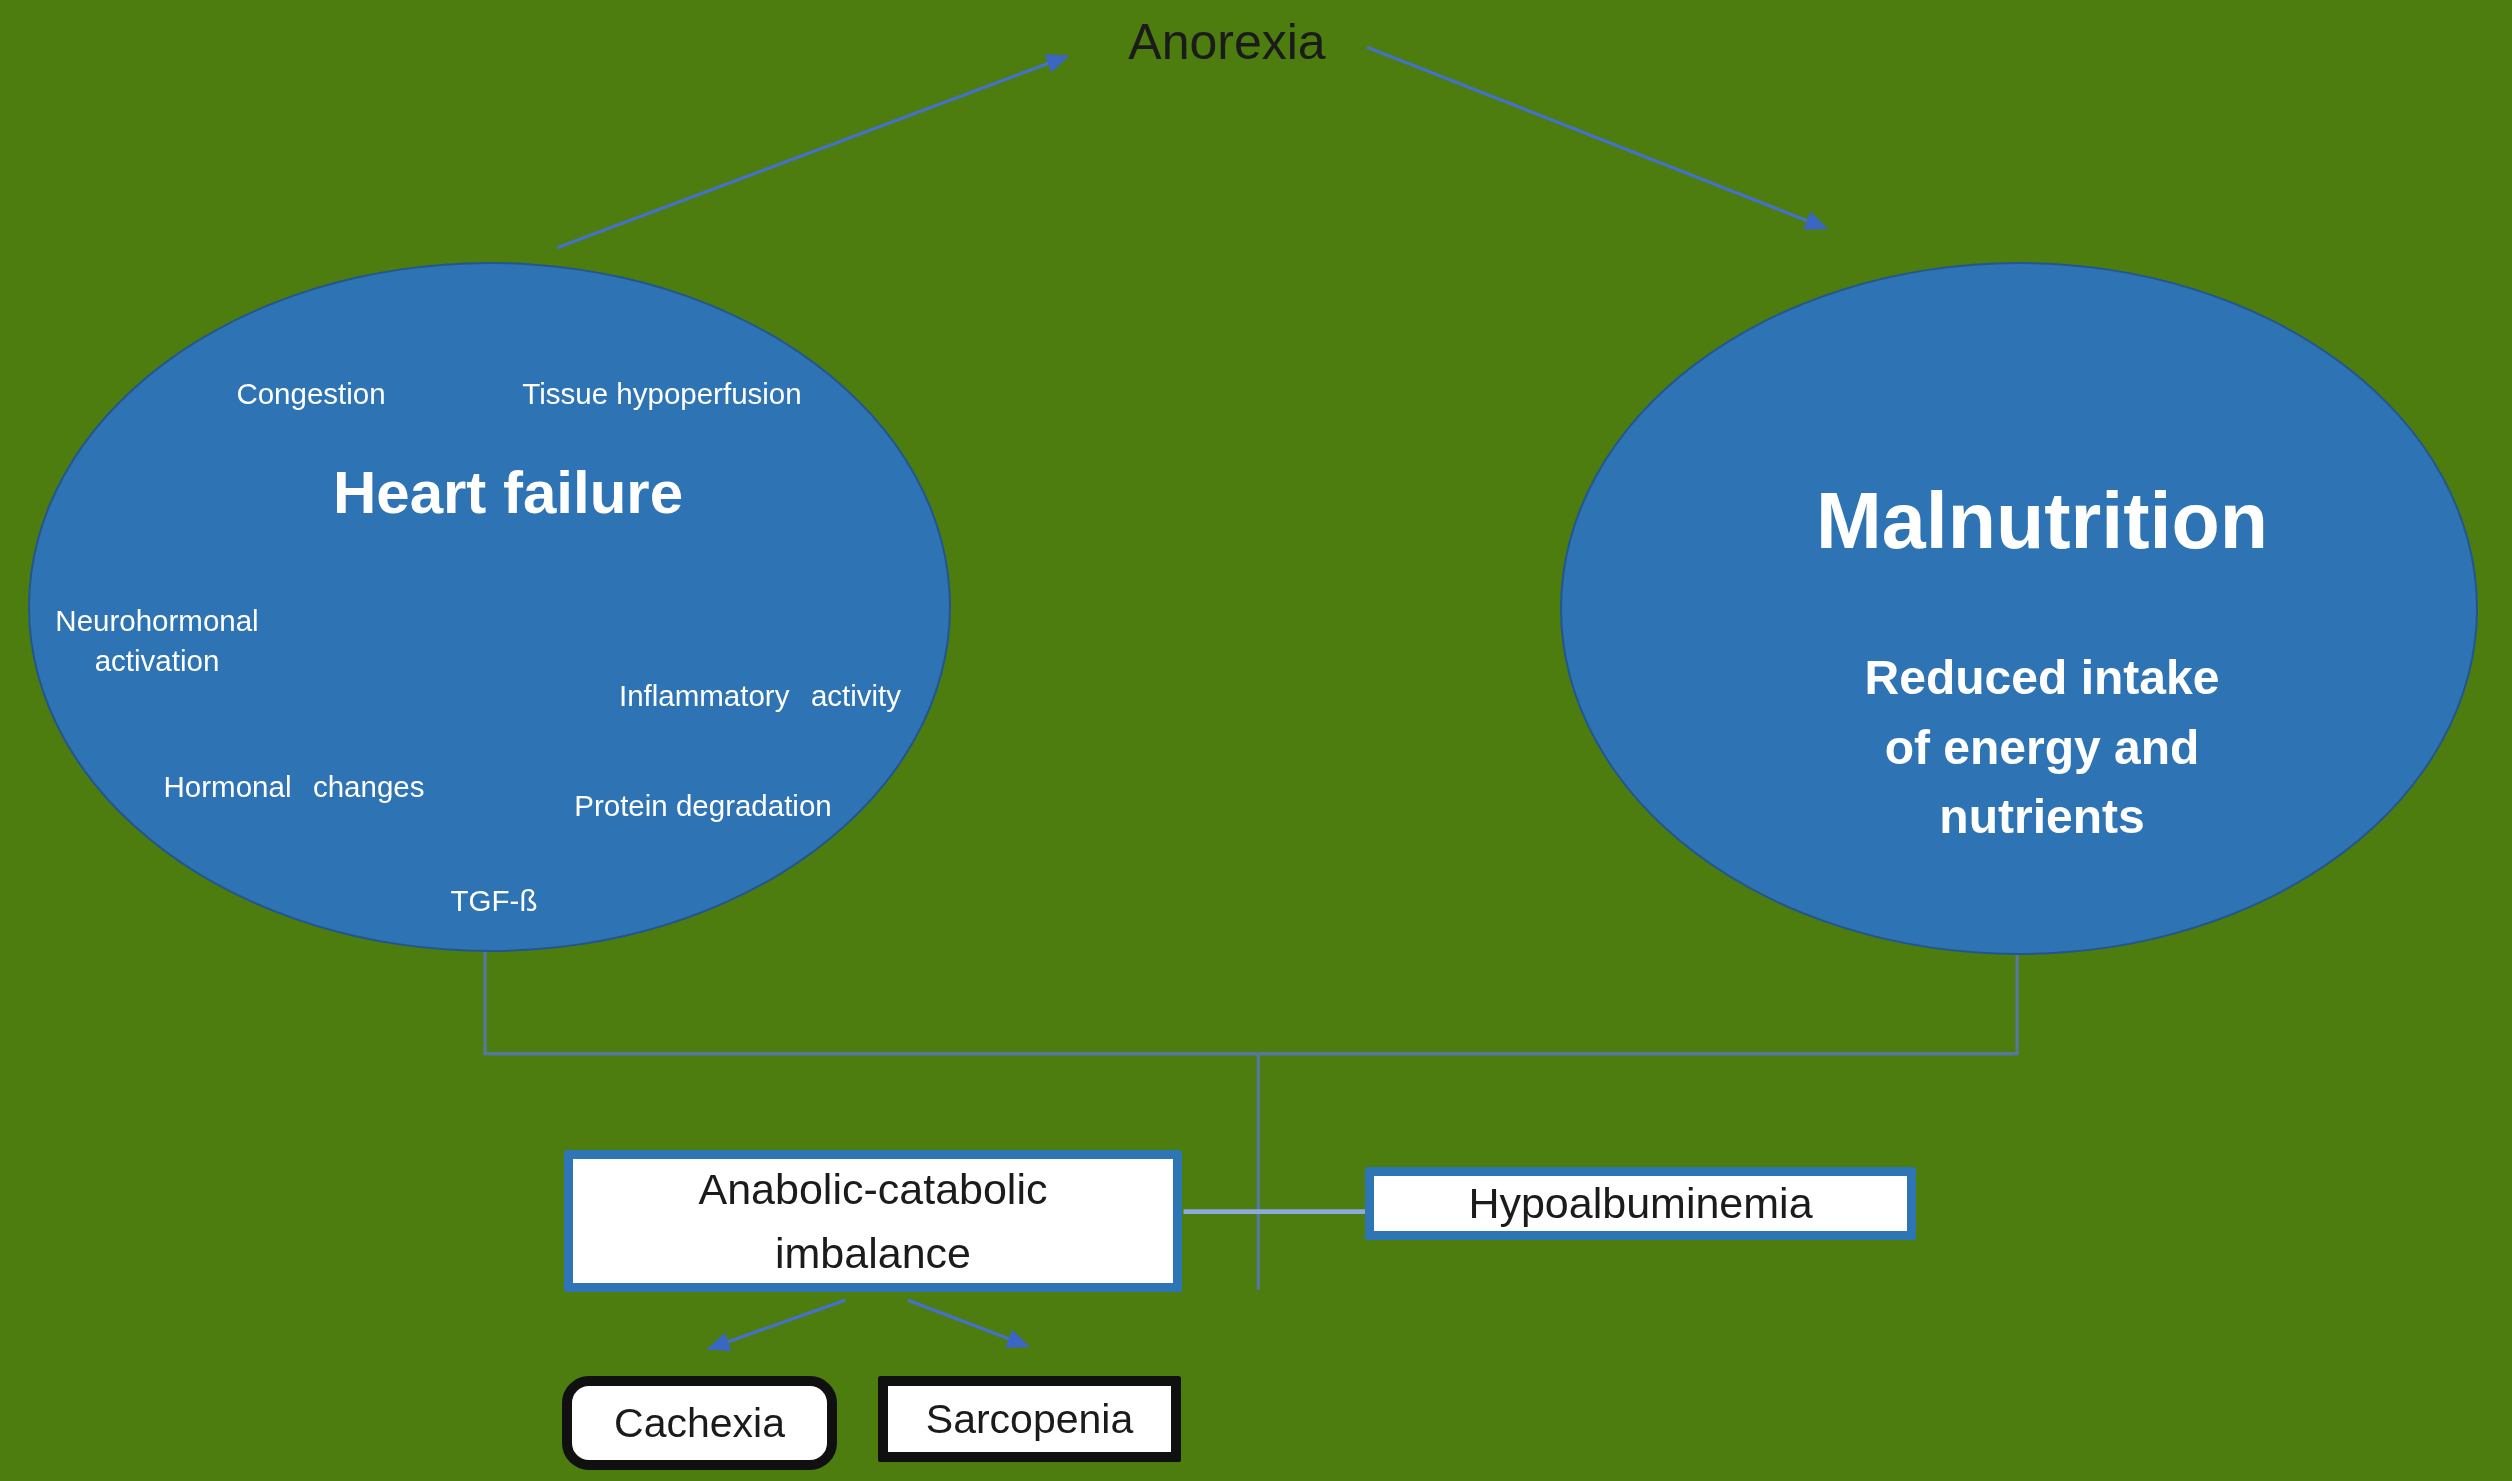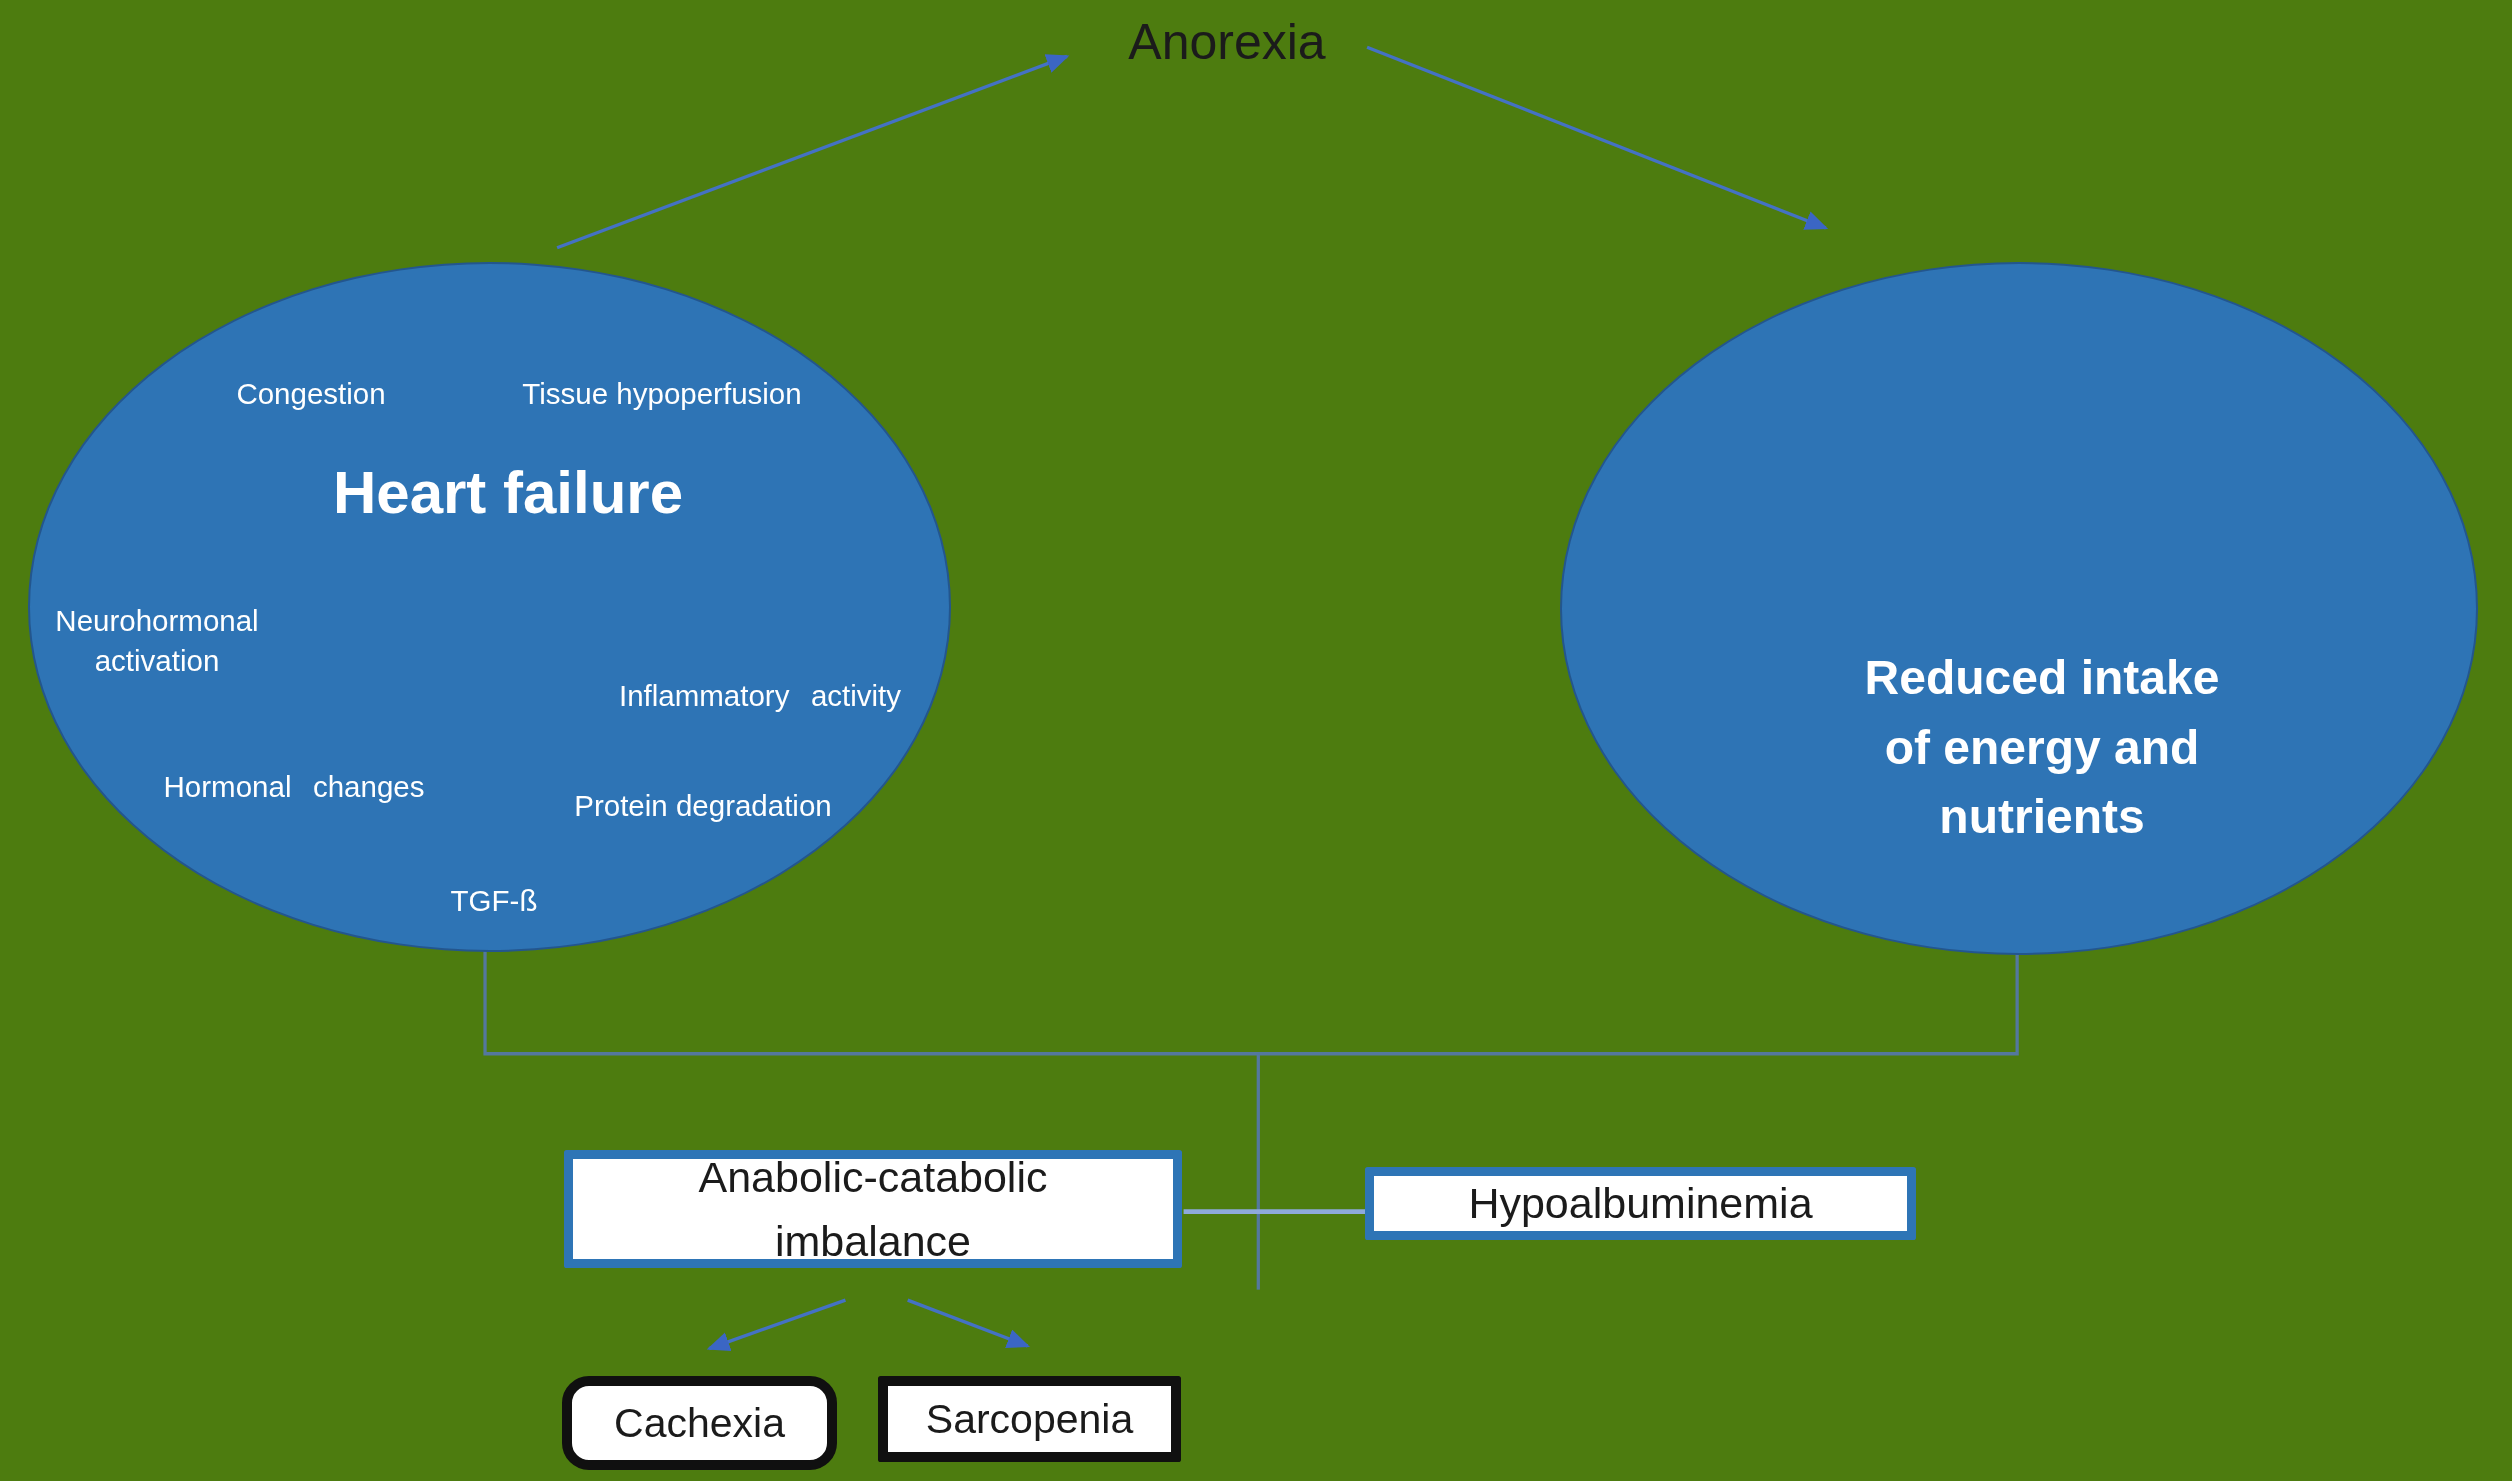--- a/index.html
+++ b/index.html
@@ -73,24 +73,25 @@
   <div class="lbl" style="left:311px;top:394px;">Congestion</div>
   <div class="lbl" style="left:662px;top:394px;">Tissue hypoperfusion</div>
   <div class="lbl" style="left:157px;top:641px;">Neurohormonal
 activation</div>
   <div class="lbl wide" style="left:760px;top:696px;">Inflammatory activity</div>
   <div class="lbl wide" style="left:294px;top:787px;">Hormonal changes</div>
   <div class="lbl" style="left:703px;top:806px;">Protein degradation</div>
   <div class="lbl" style="left:494px;top:901px;">TGF-ß</div>
 
   <div class="ellipse" style="left:1560px;top:262px;width:918px;height:693px;"></div>
+  <div class="ellipse-title mal-title" style="left:2042px;top:521px;">Malnutrition</div>
   <div class="ellipse-title mal-sub" style="left:2042px;top:747px;">Reduced intake
 of energy and
 nutrients</div>
 
-  <div class="box blue" style="left:564px;top:1150px;width:618px;height:118px;">Anabolic-catabolic
+  <div class="box blue" style="left:564px;top:1150px;width:618px;height:142px;">Anabolic-catabolic
 imbalance</div>
   <div class="box blue" style="left:1365px;top:1167px;width:551px;height:73px;">Hypoalbuminemia</div>
   <div class="box black" style="left:562px;top:1376px;width:275px;height:94px;border-radius:27px;">Cachexia</div>
   <div class="box black" style="left:878px;top:1376px;width:303px;height:86px;">Sarcopenia</div>
 
 </div>
 
 
 </body></html>

